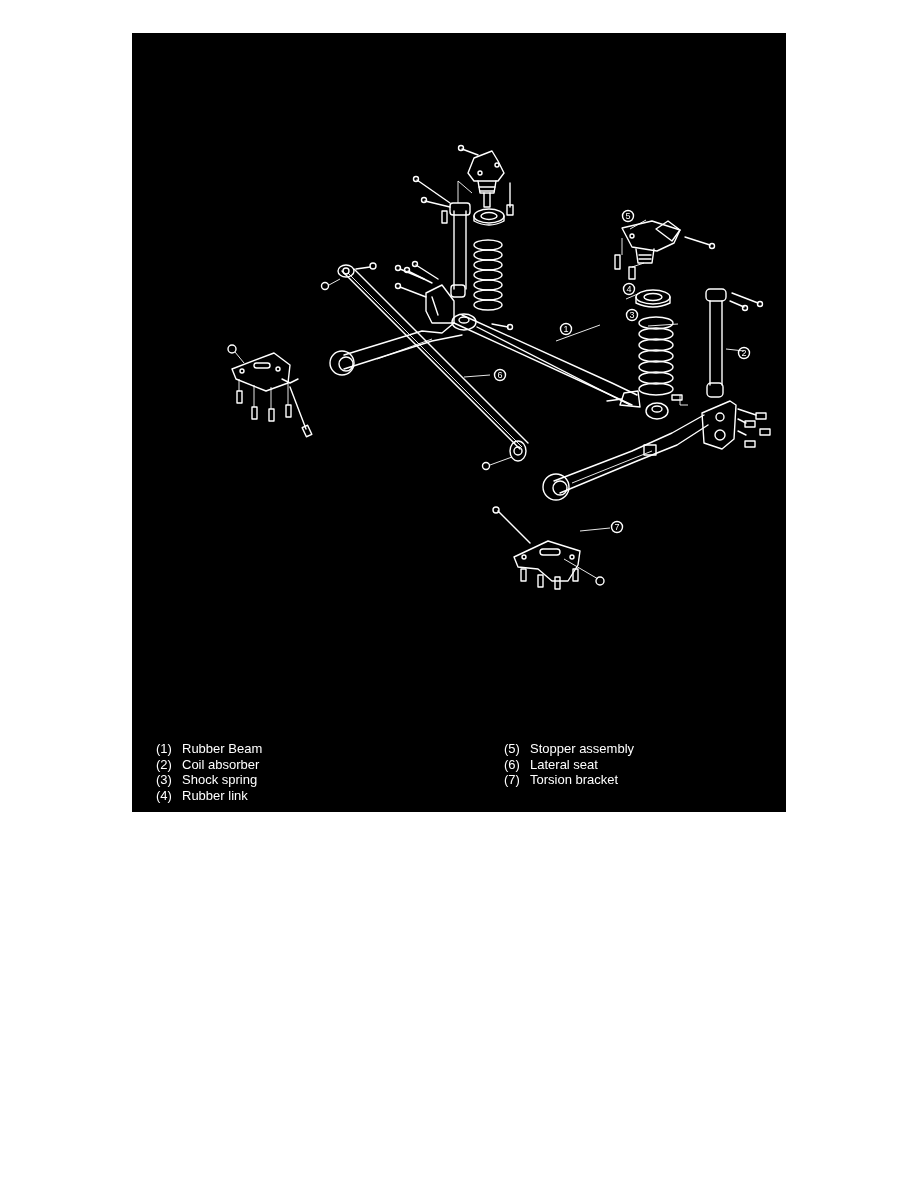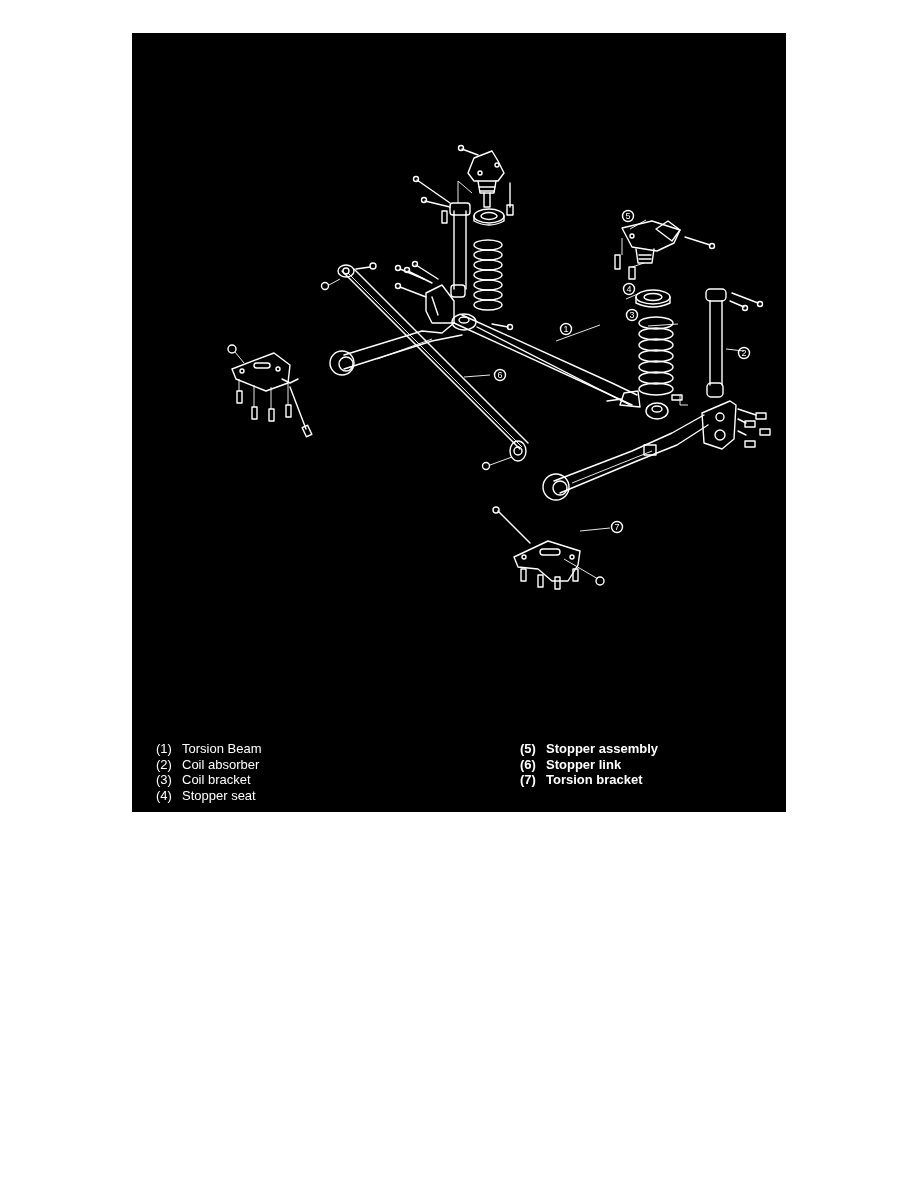--- a/index.html
+++ b/index.html
@@ -2,21 +2,21 @@
 <html><head>
 <meta charset="utf-8">
 <style>
   html, body { margin: 0; padding: 0; background: #ffffff; }
   body { width: 918px; height: 1188px; position: relative; overflow: hidden; font-family: "Liberation Sans", sans-serif; }
   .panel { position: absolute; left: 132px; top: 33px; width: 654px; height: 779px; background: #000000; }
   .diagram { position: absolute; left: 0; top: 0; width: 654px; height: 700px; }
   .legend { position: absolute; left: 24px; top: 708px; width: 620px; color: #ffffff; font-size: 13px; line-height: 15.5px; }
   .legend .col { position: absolute; top: 0; }
   .legend .col.left { left: 0; }
-  .legend .col.right { left: 364px; font-weight: bold; }
+  .legend .col.right { left: 348px; }
   .legend-item { white-space: nowrap; }
   .legend-item .num { display: inline-block; width: 26px; }
   svg .ln { stroke: #ffffff; fill: none; stroke-width: 1.4; stroke-linecap: round; stroke-linejoin: round; }
   svg .thin { stroke: #ffffff; fill: none; stroke-width: 0.9; }
   svg .callout-text { fill: #ffffff; font-family: "Liberation Sans", sans-serif; font-size: 9px; text-anchor: middle; dominant-baseline: central; }
 </style>
 </head>
 <body>
 
 <div class="panel">
@@ -247,37 +247,37 @@
     </g>
     <g>
       <circle class="ln" cx="485" cy="494" r="5.5"></circle>
       <text class="callout-text" x="485" y="494">7</text>
     </g>
   </svg>
 
   <div class="legend">
     <div class="col left">
       <div class="legend-item">
-        <span class="num">(1)</span><span>Torsion Beam</span>
+        <span class="num">(1)</span><span>Rubber Beam</span>
       </div>
       <div class="legend-item">
         <span class="num">(2)</span><span>Coil absorber</span>
       </div>
       <div class="legend-item">
-        <span class="num">(3)</span><span>Coil bracket</span>
-      </div>
-      <div class="legend-item">
-        <span class="num">(4)</span><span>Stopper seat</span>
+        <span class="num">(3)</span><span>Shock spring</span>
+      </div>
+      <div class="legend-item">
+        <span class="num">(4)</span><span>Rubber link</span>
       </div>
     </div>
     <div class="col right">
       <div class="legend-item">
         <span class="num">(5)</span><span>Stopper assembly</span>
       </div>
       <div class="legend-item">
-        <span class="num">(6)</span><span>Stopper link</span>
+        <span class="num">(6)</span><span>Lateral seat</span>
       </div>
       <div class="legend-item">
         <span class="num">(7)</span><span>Torsion bracket</span>
       </div>
     </div>
   </div>
 </div>
 
 </body></html>

